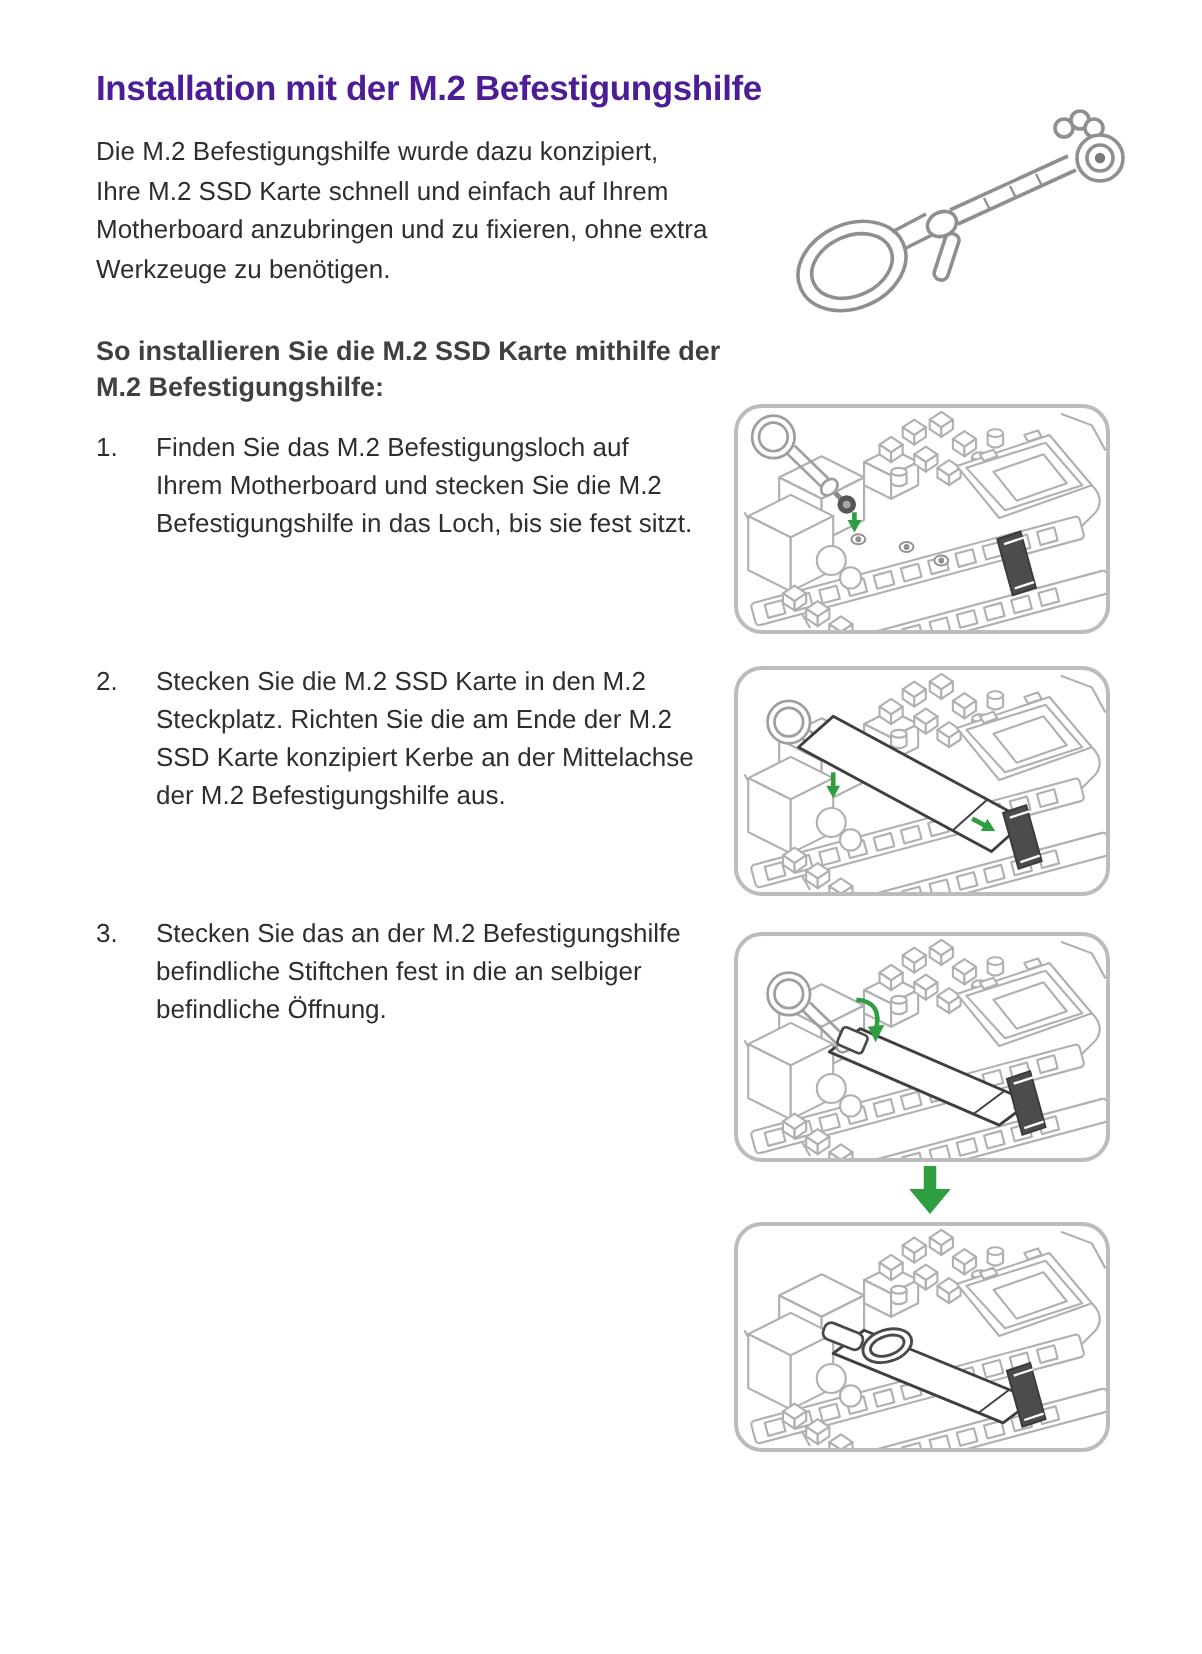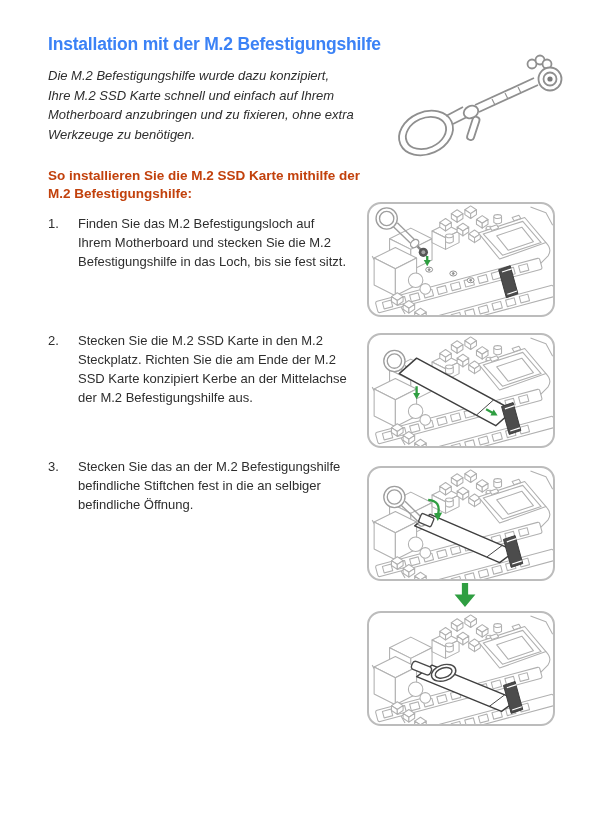--- a/index.html
+++ b/index.html
@@ -1,21 +1,21 @@
 <!DOCTYPE html>
 <html><head>
 <meta charset="utf-8">
 <style>
   html,body{margin:0;padding:0;background:#ffffff;}
   body{width:601px;height:827px;font-family:"Liberation Sans",sans-serif;color:#2e2e2e;}
   .page{position:relative;width:601px;height:827px;overflow:hidden;background:#fff;}
 
-  .title{position:absolute;left:48px;top:34px;margin:0;font-size:17.5px;font-weight:bold;color:#3b82f6;letter-spacing:-0.2px;}
-  .intro{position:absolute;left:48px;top:66px;width:334px;margin:0;font-size:13px;line-height:19.5px;white-space:pre-line;font-style:italic;}
-  .section-heading{position:absolute;left:48px;top:167px;width:344px;margin:0;font-size:13.5px;font-weight:bold;color:#c2410c;line-height:17.5px;white-space:pre-line;}
+  .title{position:absolute;left:48px;top:34px;margin:0;font-size:17.5px;font-weight:bold;color:#4c1d95;letter-spacing:-0.2px;}
+  .intro{position:absolute;left:48px;top:66px;width:334px;margin:0;font-size:13px;line-height:19.5px;white-space:pre-line;}
+  .section-heading{position:absolute;left:48px;top:167px;width:344px;margin:0;font-size:13.5px;font-weight:bold;color:#404040;line-height:17.5px;white-space:pre-line;}
 
   .step{position:absolute;left:48px;width:322px;display:flex;font-size:13px;line-height:19px;}
   .step .num{flex:0 0 30px;}
   .step .txt{flex:1;white-space:pre-line;}
   .s1{top:214px;} .s2{top:331px;} .s3{top:457px;}
 
   .tool-fig{position:absolute;left:374px;top:54px;width:212px;height:114px;}
 
   .panel{position:absolute;left:367px;width:188px;height:115px;border:2px solid #bcbcbc;border-radius:14px;box-sizing:border-box;overflow:hidden;background:#fff;}
   .panel svg{display:block;width:100%;height:100%;}

